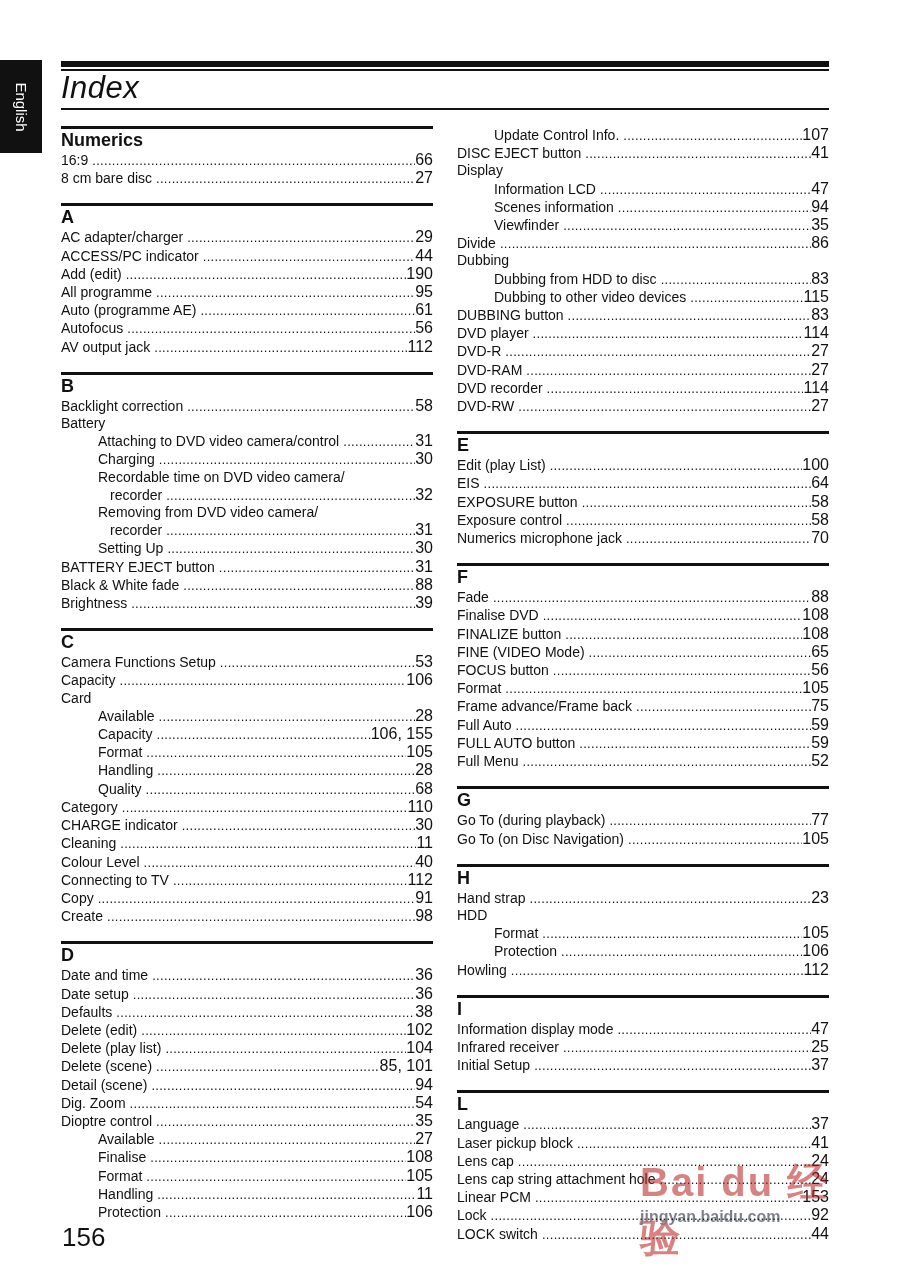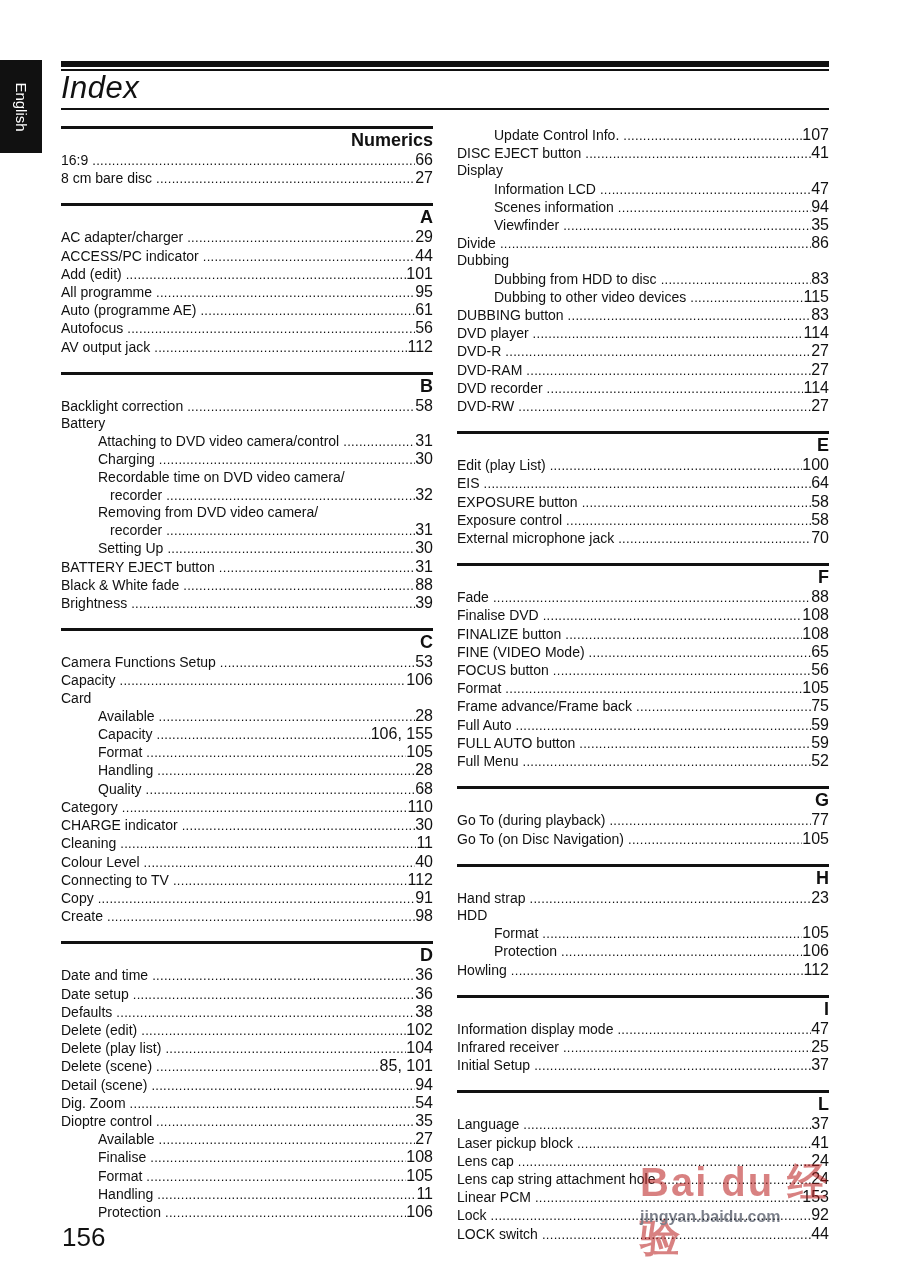--- a/index.html
+++ b/index.html
@@ -9,21 +9,21 @@
   .lang-tab span { position: absolute; left: 50%; top: 50%; transform: translate(-50%,-50%) rotate(90deg);
                    color: #fff; font-size: 15px; white-space: nowrap; }
   .top-thick { position: absolute; left: 61px; top: 61px; width: 768px; height: 6px; background: #111; }
   .top-thin { position: absolute; left: 61px; top: 69px; width: 768px; height: 2px; background: #111; }
   .title { position: absolute; left: 61px; top: 70px; font-size: 31px; font-weight: normal; font-style: italic; letter-spacing: 0.5px; }
   .title-rule { position: absolute; left: 61px; top: 108px; width: 768px; height: 2px; background: #111; }
   .col { position: absolute; top: 126px; width: 372px; }
   .col.left { left: 61px; }
   .col.right { left: 457px; }
   .section { margin-bottom: 16px; }
-  .section-head { border-top: 3px solid #111; text-align: right; font-weight: bold; font-size: 18px; line-height: 20px; padding-top: 1px; margin-bottom: 1px; }
+  .section-head { border-top: 3px solid #111; text-align: left; font-weight: bold; font-size: 18px; line-height: 20px; padding-top: 1px; margin-bottom: 1px; }
   .entry { display: flex; align-items: baseline; font-size: 14px; line-height: 17.2px; white-space: nowrap; }
   .entry.sub { padding-left: 37px; }
   .entry.sub2 { padding-left: 49px; }
   .entry .lbl { flex: 0 0 auto; padding-right: 4px; }
   .entry .dots { flex: 1 1 auto; overflow: hidden; font-size: 13px; letter-spacing: 0.3px; color: #111; }
   .entry .dots::before { content: "......................................................................................................................................"; }
   .entry .pg { flex: 0 0 auto; font-size: 16px; }
   .page-num { position: absolute; left: 62px; top: 1222px; font-size: 26px; font-weight: normal; }
   .watermark { position: absolute; left: 640px; top: 1140px; width: 220px; height: 110px; pointer-events: none; opacity: 0.55; }
   .watermark .wm1 { position: absolute; left: 0; top: 15px; font-size: 40px; font-weight: bold; color: #b91c1c; letter-spacing: 2px; }
@@ -62,21 +62,21 @@
         <span class="pg">29</span>
       </div>
       <div class="entry">
         <span class="lbl">ACCESS/PC indicator</span>
         <span class="dots"></span>
         <span class="pg">44</span>
       </div>
       <div class="entry">
         <span class="lbl">Add (edit)</span>
         <span class="dots"></span>
-        <span class="pg">101</span>
+        <span class="pg">190</span>
       </div>
       <div class="entry">
         <span class="lbl">All programme</span>
         <span class="dots"></span>
         <span class="pg">95</span>
       </div>
       <div class="entry">
         <span class="lbl">Auto (programme AE)</span>
         <span class="dots"></span>
         <span class="pg">61</span>
@@ -394,21 +394,21 @@
         <span class="lbl">EXPOSURE button</span>
         <span class="dots"></span>
         <span class="pg">58</span>
       </div>
       <div class="entry">
         <span class="lbl">Exposure control</span>
         <span class="dots"></span>
         <span class="pg">58</span>
       </div>
       <div class="entry">
-        <span class="lbl">External microphone jack</span>
+        <span class="lbl">Numerics microphone jack</span>
         <span class="dots"></span>
         <span class="pg">70</span>
       </div>
     </div>
     <div class="section">
       <div class="section-head">F</div>
       <div class="entry">
         <span class="lbl">Fade</span>
         <span class="dots"></span>
         <span class="pg">88</span>

